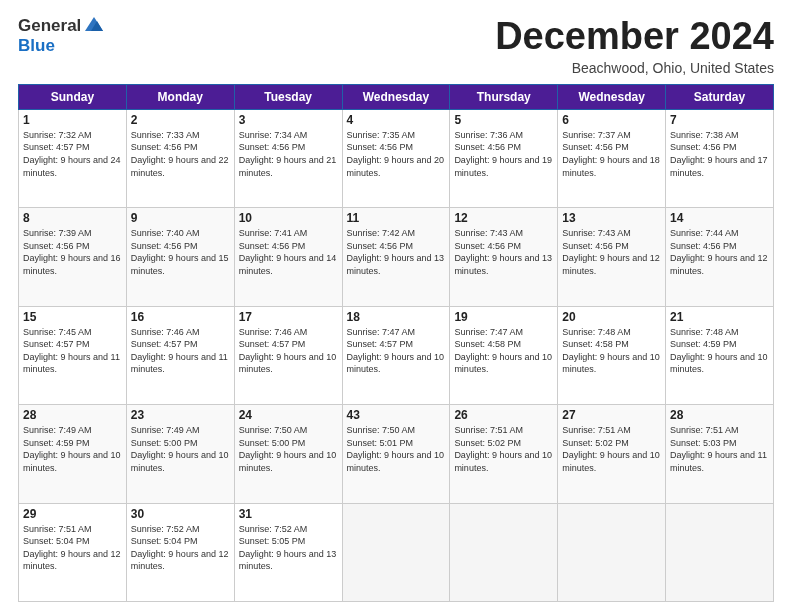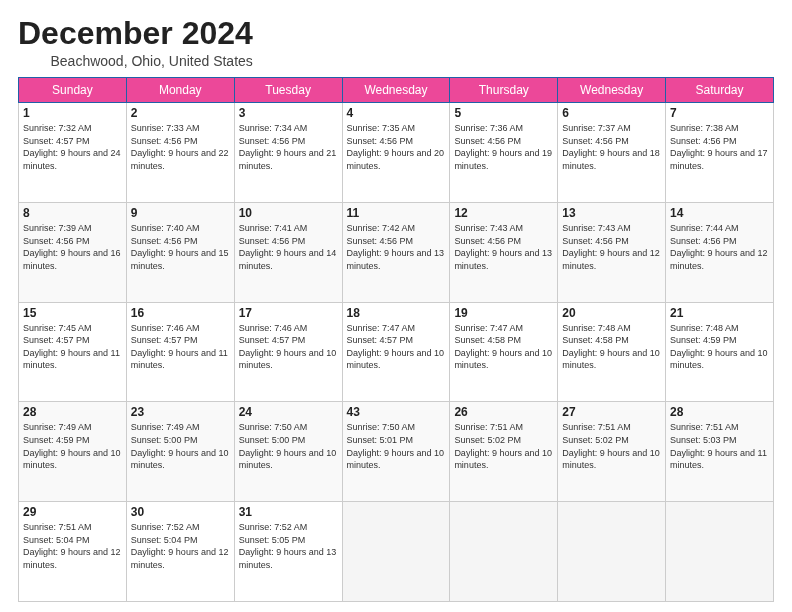--- a/index.html
+++ b/index.html
@@ -41,42 +41,42 @@
       width: 22px;
       height: 18px;
       margin-left: 2px;
       position: relative;
       top: -2px;
     }
     .title-block {
       text-align: right;
     }
     .month-title {
-      font-size: 32px;
+      font-size: 38px;
       font-weight: bold;
       color: #222;
       line-height: 1.1;
     }
     .location {
       font-size: 14px;
       color: #444;
       margin-top: 2px;
     }
     .calendar {
       flex: 1;
       border: 1px solid #ccc;
       border-collapse: collapse;
       width: 100%;
       table-layout: fixed;
     }
     .calendar th {
-      background: #ec4899;
+      background: #4c1d95;
       color: #fff;
       font-size: 12px;
-      font-weight: normal;
+      font-weight: bold;
       padding: 5px 4px;
       border: 1px solid #2060a8;
       text-align: center;
     }
     .calendar td {
       border: 1px solid #ccc;
       vertical-align: top;
       padding: 3px 4px;
       font-size: 9.5px;
       color: #333;
@@ -100,20 +100,30 @@
       font-size: 9px;
       color: #333;
       line-height: 1.4;
     }
   </style>
 </head>
 <body>
 
 <div class="container">
   <div class="header">
+    <div class="logo">
+      <div class="logo-text">
+        <span class="logo-general">General</span>
+        <svg class="logo-icon" viewBox="0 0 22 18" fill="none">
+          <polygon points="2,16 11,2 20,16" fill="#2e74c0" stroke="none"></polygon>
+          <polygon points="8,16 14,6 20,16" fill="#1a5fa8" stroke="none"></polygon>
+        </svg>
+      </div>
+      <span class="logo-blue">Blue</span>
+    </div>
     <div class="title-block">
       <div class="month-title">December 2024</div>
       <div class="location">Beachwood, Ohio, United States</div>
     </div>
   </div>
 
   <table class="calendar">
     <thead>
       <tr>
         <th>Sunday</th>

